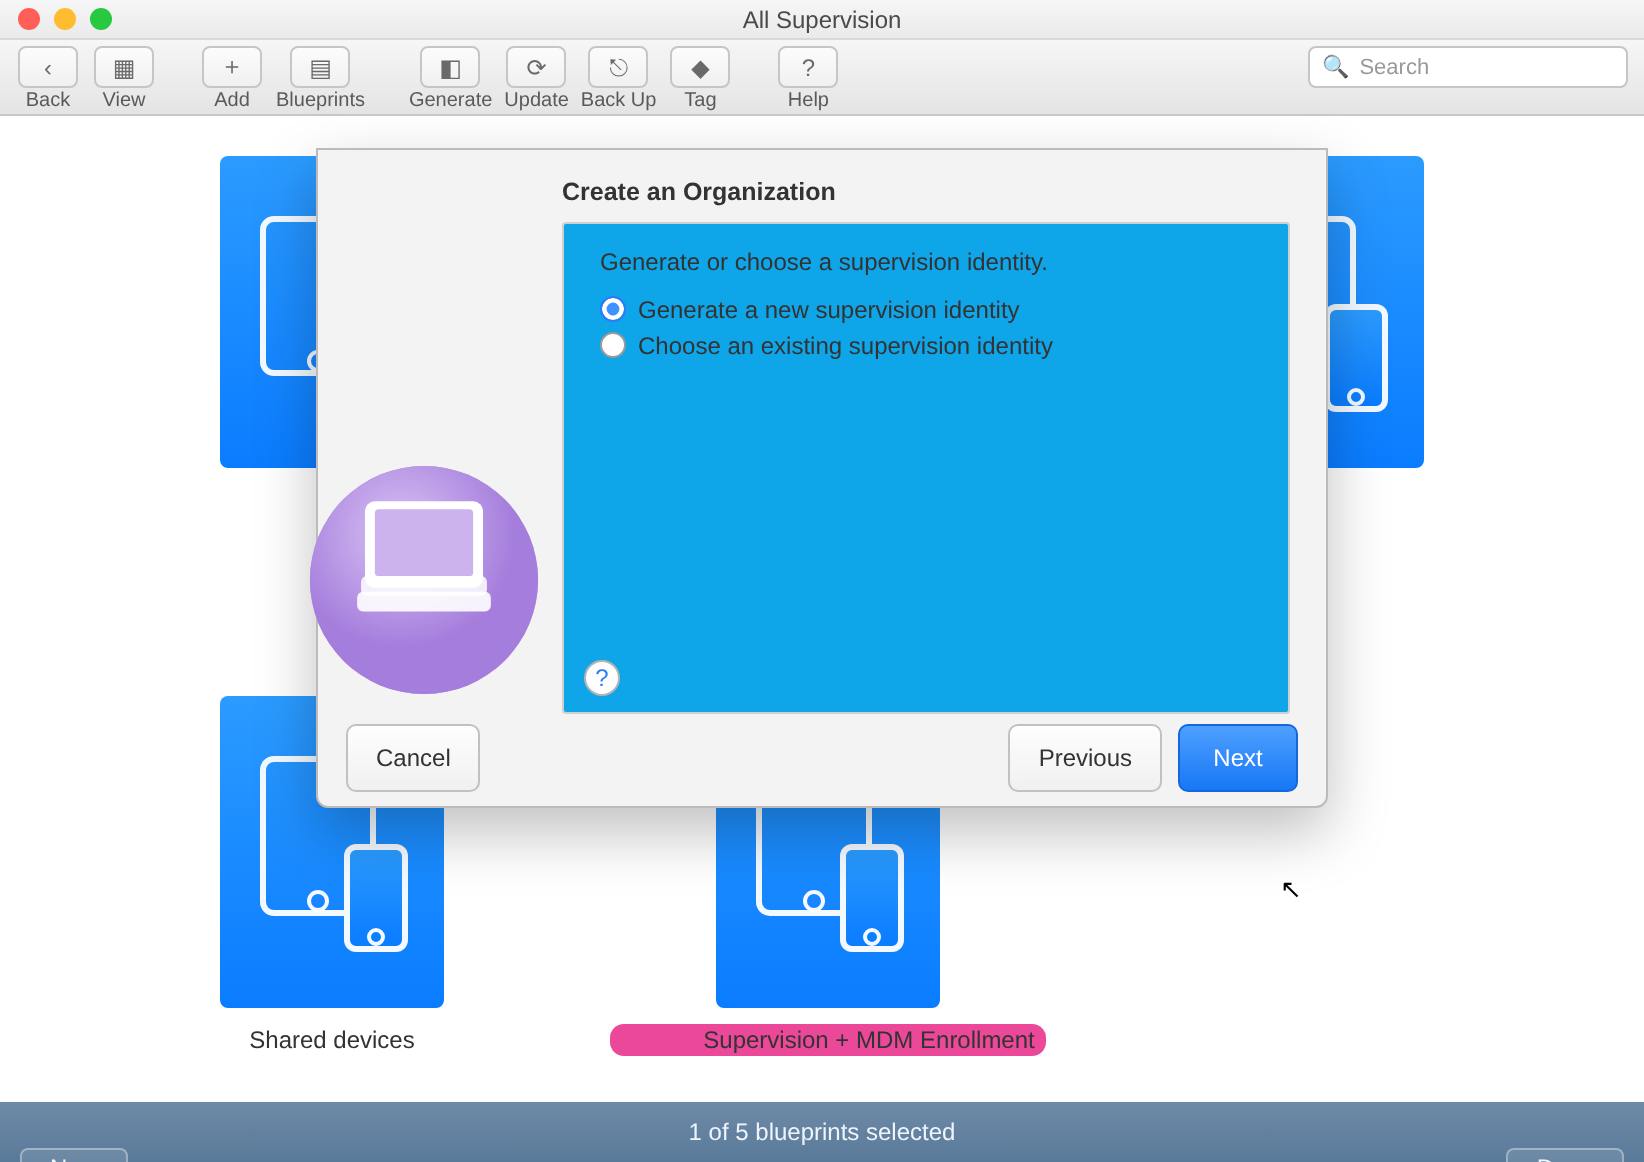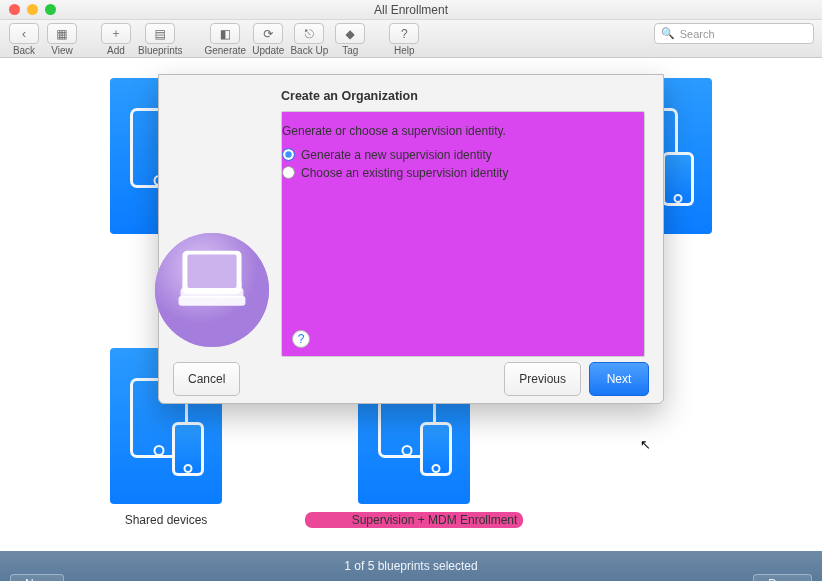--- a/index.html
+++ b/index.html
@@ -39,21 +39,21 @@
 .bp.pos4{position:absolute; left:348px; top:290px;}
 
 
 .sheet { position:absolute; left:158px; top:16px; width:506px; height:330px; background:#f3f3f3; border:1px solid #bbb; border-radius:0 0 6px 6px; box-shadow:0 12px 30px rgba(0,0,0,.25); }
 .sheet-inner { display:flex; height:100%; flex-direction:column; }
 .sheet-top { flex:1; display:flex; padding:12px 18px 4px 18px; gap:4px; }
 .sheet-left { width:100px; display:flex; align-items:flex-end; justify-content:flex-start; }
 .appicon { width:118px; height:118px; margin-left:-24px; margin-bottom:8px; }
 .sheet-right { flex:1; display:flex; flex-direction:column; }
 .sheet-title { font-size:12.5px; font-weight:600; color:#333; margin:2px 0 8px; }
-.panel { flex:1; background:#d946ef; border:1px solid #cfcfcf; border-radius:2px; padding:12px 0 8px; position:relative; }
+.panel { flex:1; background:#0ea5e9; border:1px solid #cfcfcf; border-radius:2px; padding:12px 18px 8px; position:relative; }
 .panel .prompt { font-size:12px; color:#333; margin-bottom:10px; }
 .radio-row { display:flex; align-items:flex-start; gap:6px; font-size:12px; color:#333; margin-bottom:4px; }
 .radio { width:13px; height:13px; border-radius:50%; border:1px solid #9a9a9a; background:#fff; display:inline-flex; align-items:center; justify-content:center; }
 .radio.on { border-color:#2a7df6; background:radial-gradient(circle at 50% 45%, #3f93ff 0 45%, #1768e6 46% 100%); box-shadow:inset 0 0 0 2.3px #fff; }
 .help { position:absolute; left:10px; bottom:8px; width:18px; height:18px; border:1px solid #b4b4b4; border-radius:50%; color:#2a7df6; font-size:12px; display:flex; align-items:center; justify-content:center; background:#fff; }
 .sheet-buttons { height:42px; display:flex; align-items:center; padding:0 14px 6px; gap:8px; }
 .btn { height:22px; min-width:60px; padding:16px 14px; border:1px solid #c1c1c1; border-radius:5px; background:linear-gradient(#fefefe,#f0f0f0); font-size:12px; color:#333; display:flex; align-items:center; justify-content:center; }
 .btn.primary { background:linear-gradient(#4ea0ff,#1877f6); border-color:#1567dd; color:#fff; }
 .cursor { position:absolute; left:640px; top:379px; font-size:13px; color:#000; pointer-events:none; }
 
@@ -64,21 +64,21 @@
 </style>
 </head>
 <body>
 
 <div class="titlebar">
   <div class="traffic">
     <div class="tl red"></div>
     <div class="tl yellow"></div>
     <div class="tl green"></div>
   </div>
-  <div class="wtitle">All Enrollment</div>
+  <div class="wtitle">All Supervision</div>
 </div>
 
 <div class="toolbar">
   <div class="tbtn">
     <div class="ico">‹</div>
     <div class="lbl">Back</div>
   </div>
   <div class="tbtn">
     <div class="ico">▦</div>
     <div class="lbl">View</div>

